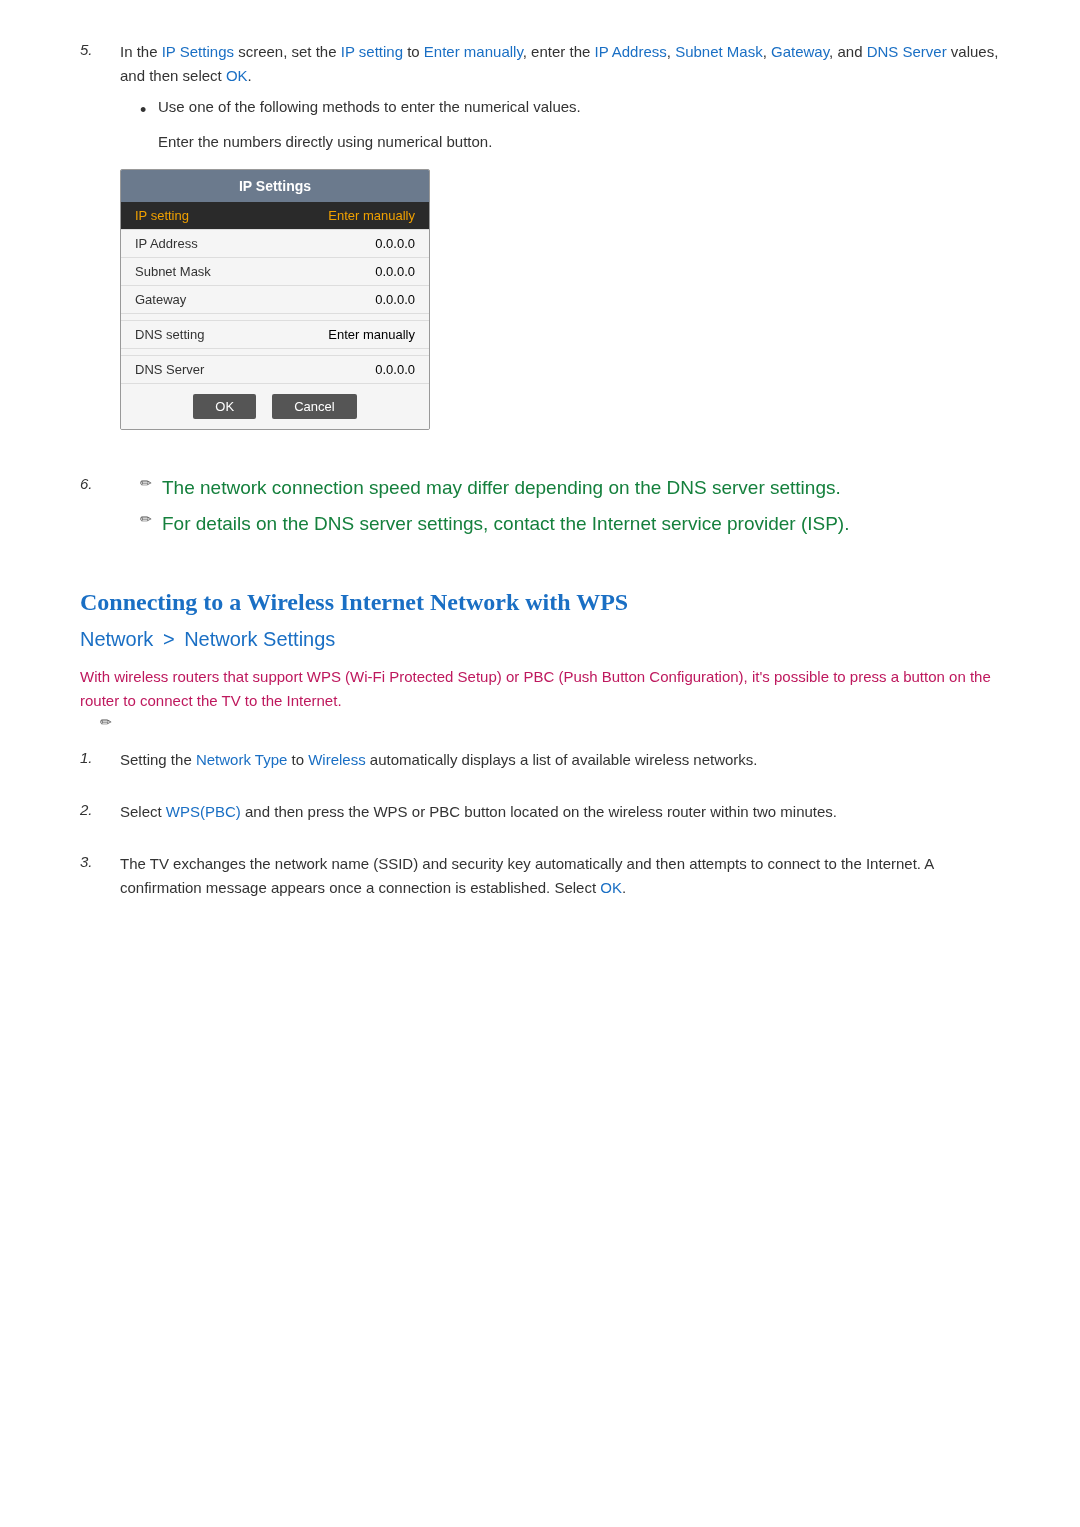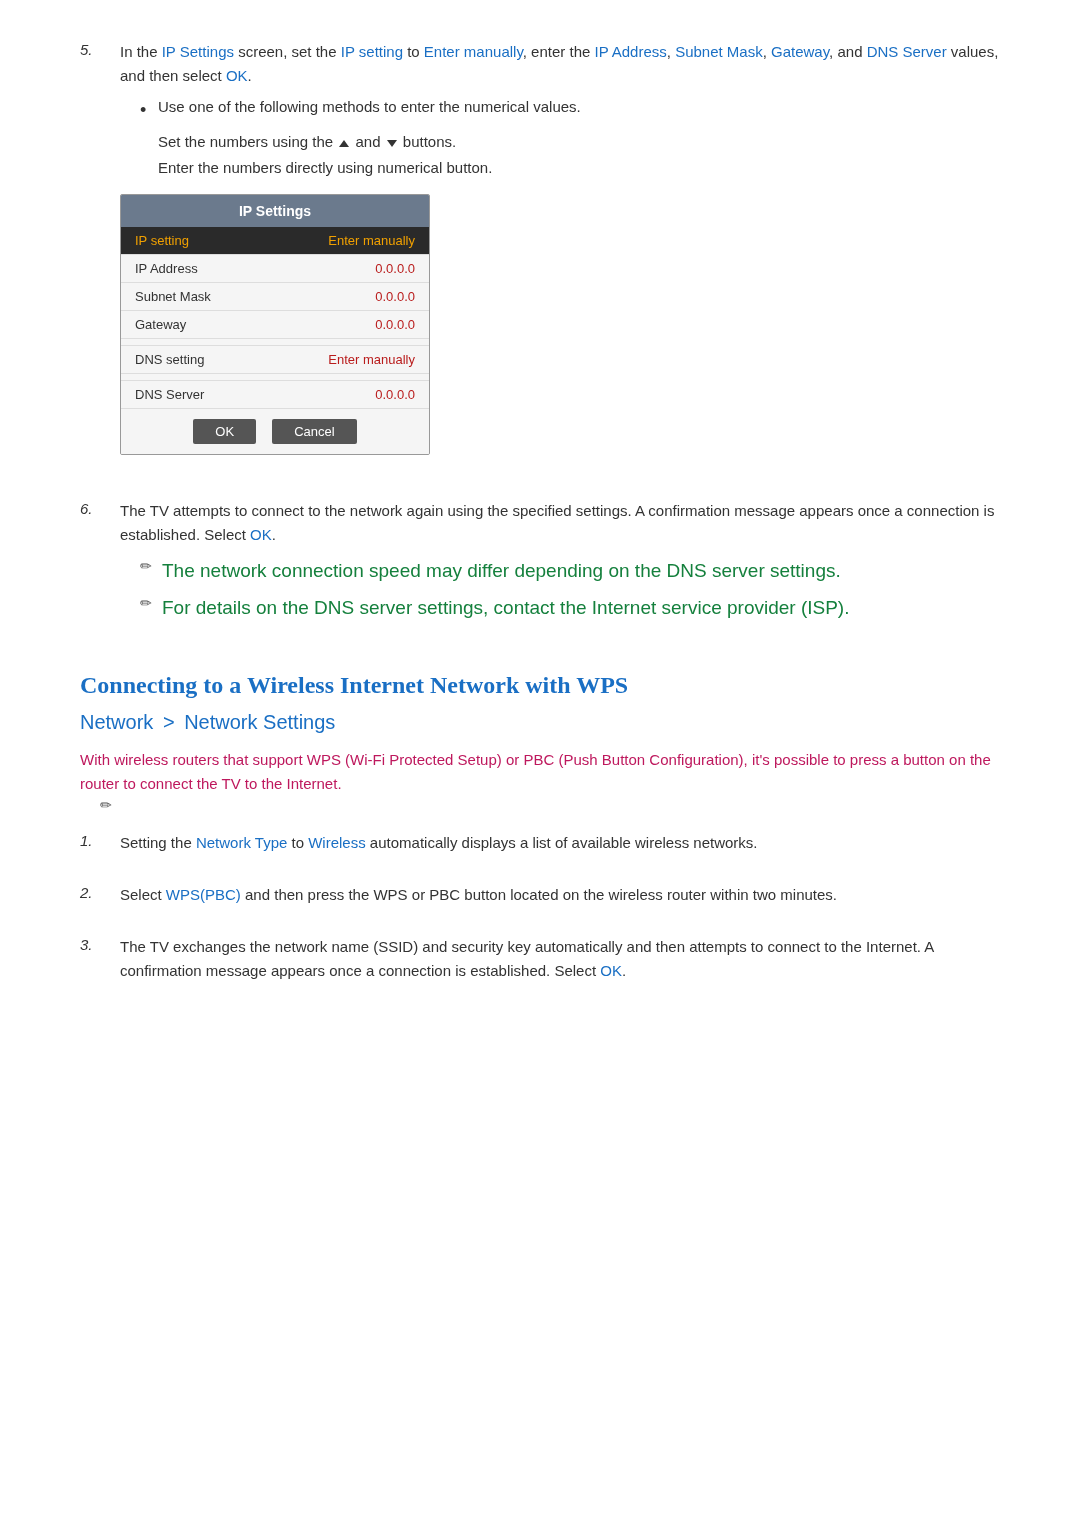--- a/index.html
+++ b/index.html
@@ -107,21 +107,21 @@
       color: #f0a000;
     }
 
     .row-label {
       font-size: 13px;
       color: #333;
     }
 
     .row-value {
       font-size: 13px;
-      color: #b91c1c;
+      color: #000000;
     }
 
     .dialog-row.group-spacer {
       padding: 3px 0;
       background: #f5f5f5;
       border-bottom: 1px solid #ddd;
     }
 
     .dialog-buttons {
       display: flex;
@@ -222,27 +222,20 @@
       <p>
         In the <span class="highlight-blue">IP Settings</span> screen, set the <span class="highlight-blue">IP setting</span> to <span class="highlight-blue">Enter manually</span>, enter the <span class="highlight-blue">IP Address</span>, <span class="highlight-blue">Subnet Mask</span>, <span class="highlight-blue">Gateway</span>, and <span class="highlight-blue">DNS Server</span> values, and then select <span class="highlight-blue">OK</span>.
       </p>
 
       <div class="bullet-list">
         <div class="bullet-item">
           <span class="bullet-dot">•</span>
           <span>Use one of the following methods to enter the numerical values.</span>
         </div>
         <div class="sub-indent">
-          <div>
-            <span>Set the numbers using the </span>
-            <span class="triangle-up"></span>
-            <span> and </span>
-            <span class="triangle-down"></span>
-            <span> buttons.</span>
-          </div>
           <div>Enter the numbers directly using numerical button.</div>
         </div>
       </div>
 
       <div class="dialog-box">
         <div class="dialog-title">IP Settings</div>
 
         <div class="dialog-row highlight-row">
           <span class="row-label">IP setting</span>
           <span class="row-value">Enter manually</span>
@@ -282,23 +275,20 @@
       </div>
 
     </div>
   </div>
 </div>
 
 <div class="section">
   <div class="step-item">
     <div class="step-num" style="font-style:italic;">6.</div>
     <div class="step-content">
-      <p>
-        The TV attempts to connect to the network again using the specified settings. A confirmation message appears once a connection is established. Select <span class="highlight-blue">OK</span>.
-      </p>
 
       <div class="note-item">
         <span class="pencil-icon">✏</span>
         <span class="note-text">The network connection speed may differ depending on the DNS server settings.</span>
       </div>
       <div class="note-item">
         <span class="pencil-icon">✏</span>
         <span class="note-text">For details on the DNS server settings, contact the Internet service provider (ISP).</span>
       </div>
     </div>

